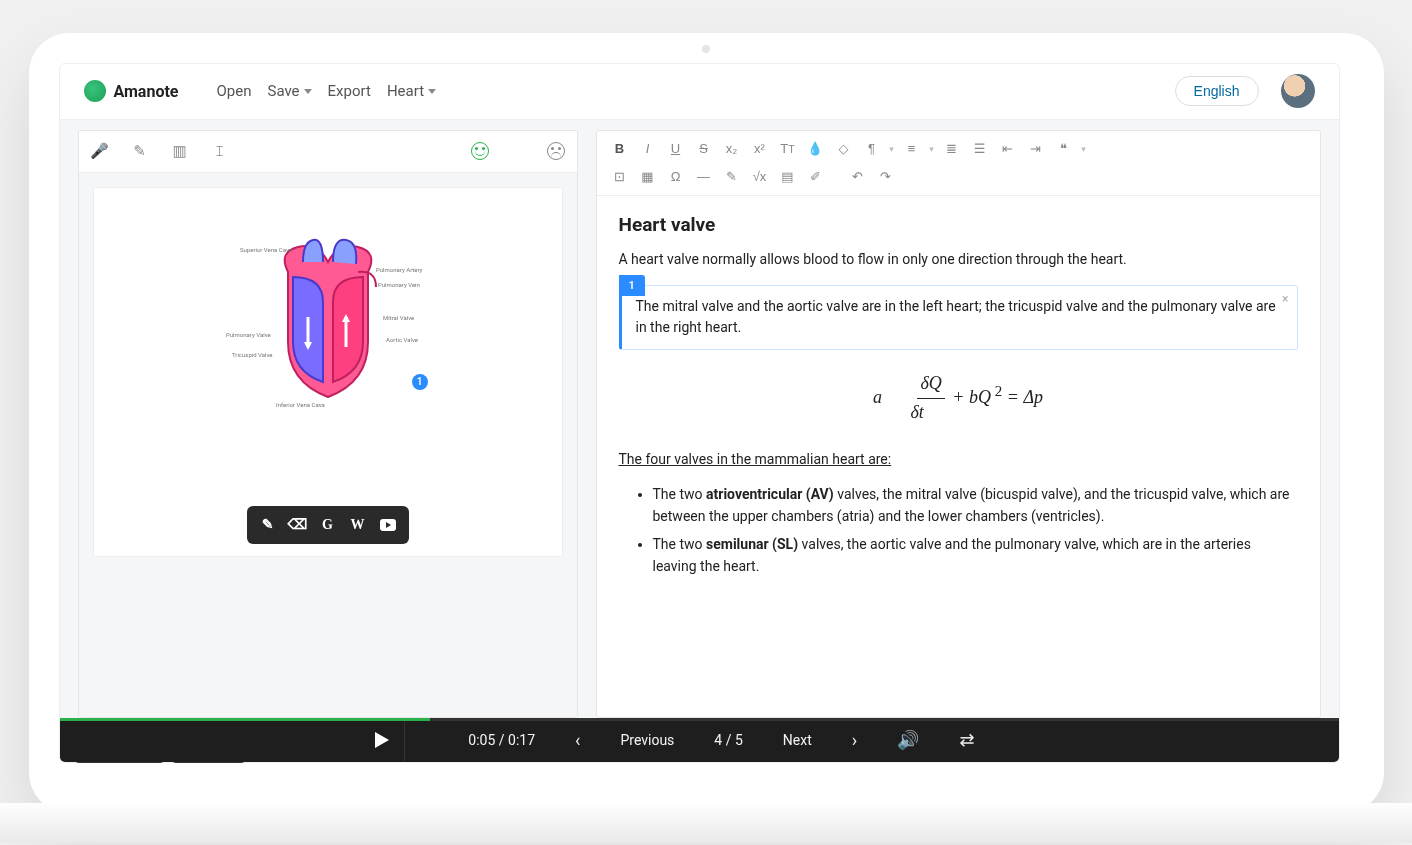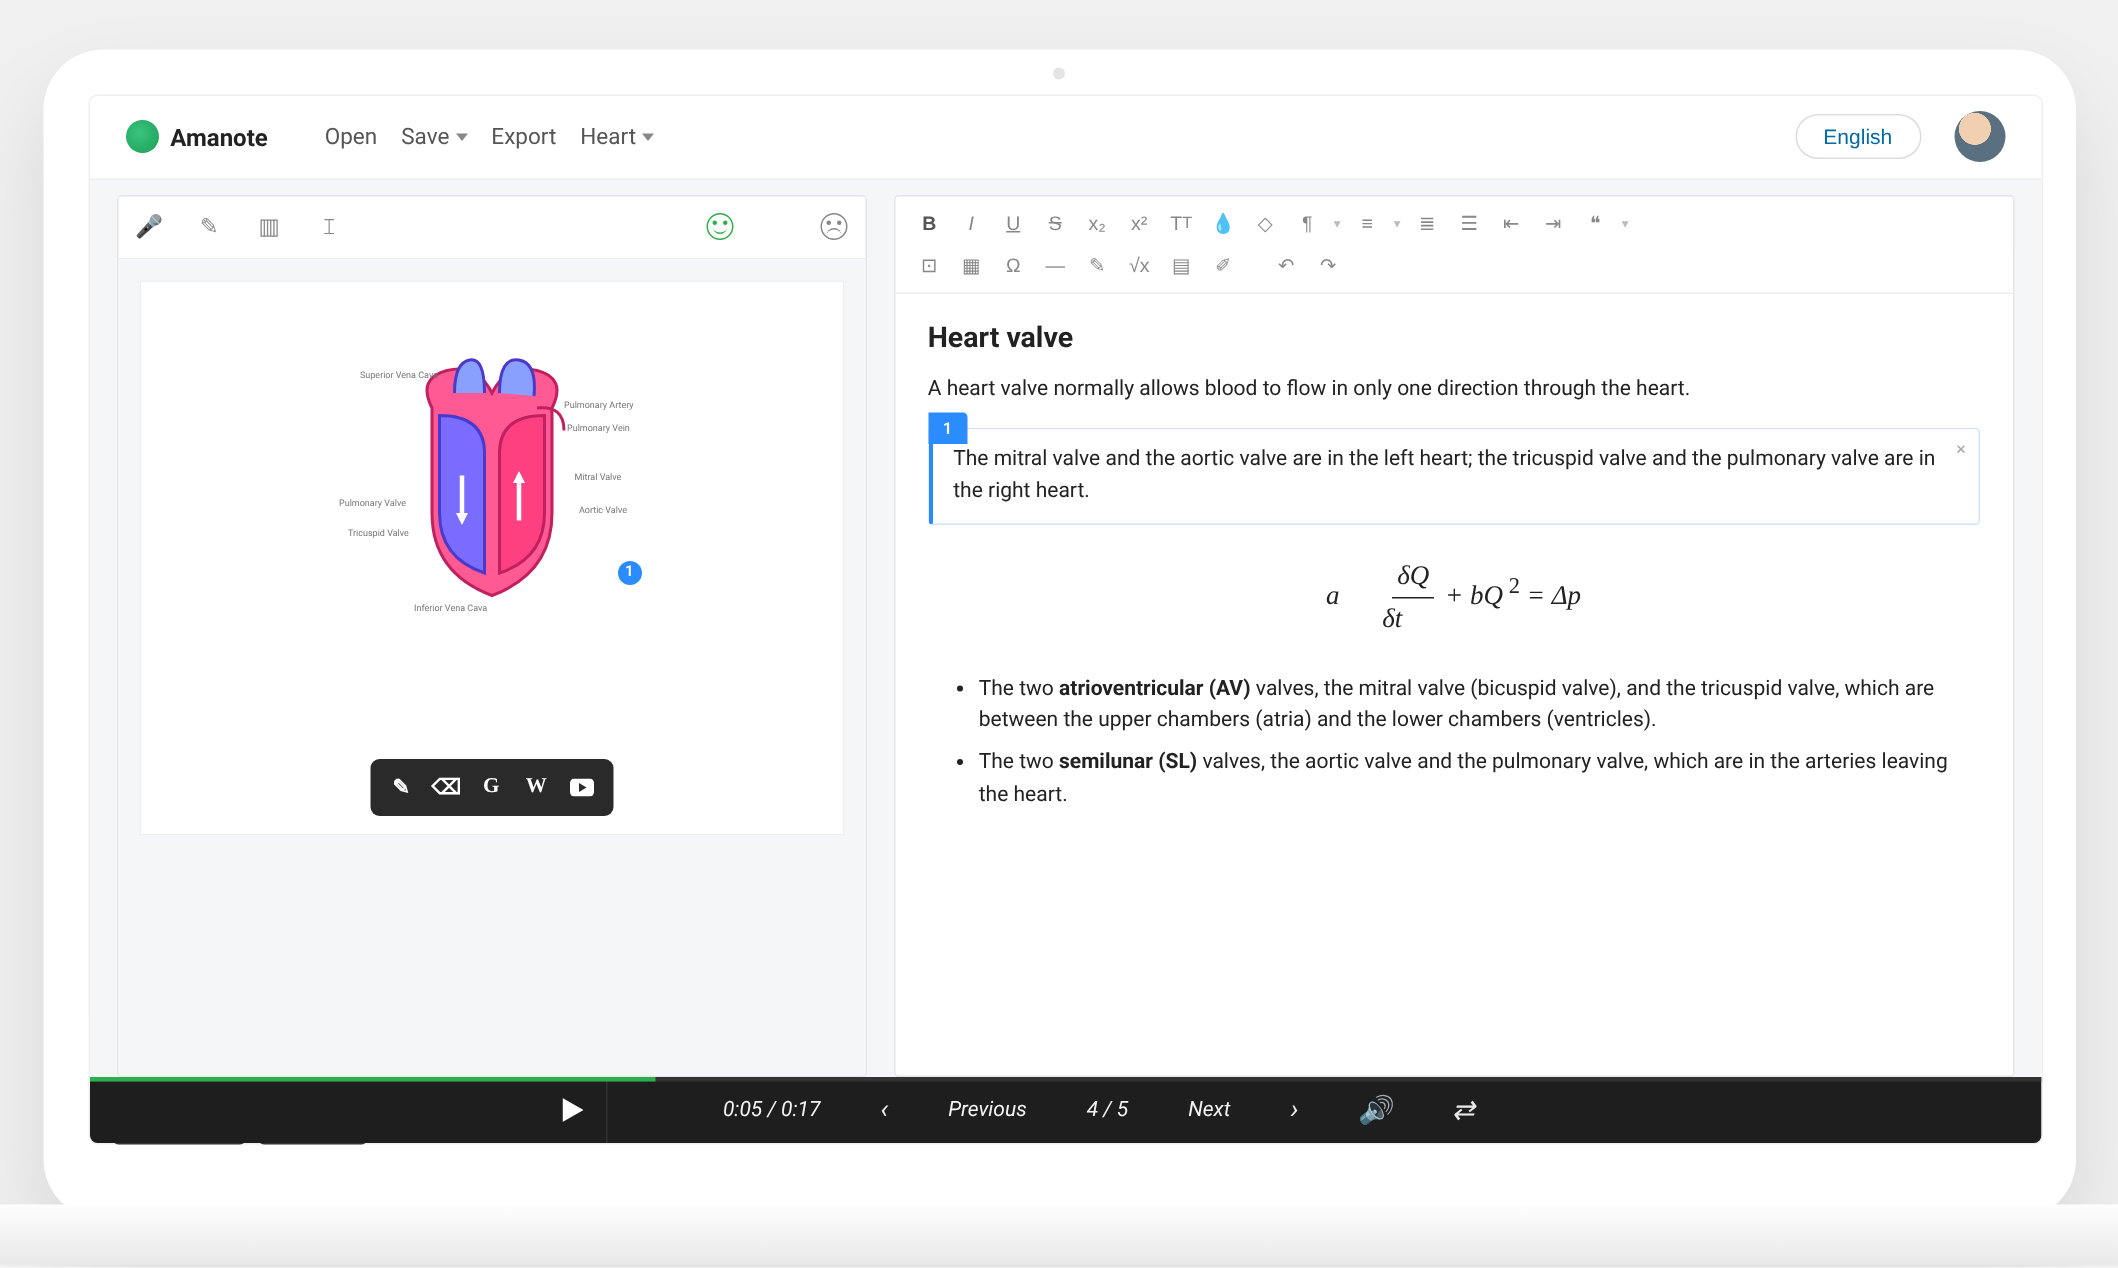--- a/index.html
+++ b/index.html
@@ -1,18 +1,18 @@
 <!DOCTYPE html>
 <html><head>
 <meta charset="utf-8">
 <style>
   *{box-sizing:border-box;margin:0;padding:0;}
   html,body{width:100%;height:100%;}
   body{font-family:-apple-system,BlinkMacSystemFont,"Segoe UI",Roboto,sans-serif;background:#f0f0f0;display:flex;align-items:center;justify-content:center;}
-  .laptop{width:1355px;height:780px;background:#fff;border-radius:40px;padding:30px 22px 0 30px;box-shadow:0 30px 60px rgba(0,0,0,.1);position:relative;}
+  .laptop{width:1355px;height:780px;background:#fff;border-radius:40px;padding:30px 44px 0 30px;box-shadow:0 30px 60px rgba(0,0,0,.1);position:relative;}
   .laptop-cam{position:absolute;top:12px;left:50%;transform:translateX(-50%);width:8px;height:8px;border-radius:50%;background:#e5e5e5;}
   .screen{width:100%;height:700px;background:#fff;border-radius:6px;overflow:hidden;display:flex;flex-direction:column;border:1px solid #eee;}
   .laptop-base{position:absolute;bottom:-30px;left:-120px;right:-120px;height:40px;background:linear-gradient(#fefefe,#e9e9e9);border-radius:0 0 60px 60px;}
   .laptop-notch{position:absolute;bottom:-8px;left:50%;transform:translateX(-50%);width:180px;height:14px;background:#dcdcdc;border-radius:0 0 20px 20px;}
 
   
   .header{height:56px;display:flex;align-items:center;padding:0 24px;border-bottom:1px solid #eee;gap:8px;}
   .logo{display:flex;align-items:center;gap:8px;font-weight:700;color:#222;}
   .logo-ico{width:22px;height:22px;border-radius:50%;background:radial-gradient(circle at 40% 40%,#3ac47d,#1b9e55);}
   .menu{display:flex;gap:16px;margin-left:30px;}
@@ -72,21 +72,21 @@
   
   .pills{position:absolute;bottom:50px;left:46px;display:flex;gap:8px;}
   .pill{background:#343434;color:#fff;font-size:11px;border-radius:4px;padding:4px 10px;display:flex;align-items:center;gap:6px;cursor:pointer;}
 
   
   .playbar{height:44px;background:#1e1e1e;display:flex;align-items:center;color:#fff;font-size:14px;position:relative;}
   .progress{position:absolute;top:0;left:0;right:0;height:3px;background:#333;}
   .progress-fill{height:3px;background:#2bb14c;}
   .pb-btn{width:44px;height:44px;display:flex;align-items:center;justify-content:center;cursor:pointer;}
   .pb-sep{width:1px;height:44px;background:#333;}
-  .pb-center{flex:1;display:flex;align-items:center;justify-content:center;gap:40px;font-style:italic;}
+  .pb-center{flex:1;display:flex;align-items:center;justify-content:center;gap:40px;}
   .pb-txt{opacity:.95;}
   .chev{font-size:18px;opacity:.9;cursor:pointer;}
   svg{display:block;}
 </style>
 </head>
 <body>
 
 <div class="laptop">
   <div class="laptop-cam"></div>
 
@@ -223,20 +223,21 @@
             <span>The mitral valve and the aortic valve are in the left heart; the tricuspid valve and the pulmonary valve are in the right heart.</span>
           </div>
 
 
           <div class="formula">
             <span>a</span>
             <span class="frac"><span class="n">δQ</span><span>δt</span></span>
             <span> + b</span><span>Q</span><sup style="font-style:normal"> 2</sup><span> = </span><span>Δp</span>
           </div>
 
+          <p class="under">The four valves in the mammalian heart are:</p>
           <ul>
             <li><span>The two </span><b>atrioventricular (AV)</b><span> valves, the mitral valve (bicuspid valve), and the tricuspid valve, which are between the upper chambers (atria) and the lower chambers (ventricles).</span></li>
             <li><span>The two </span><b>semilunar (SL)</b><span> valves, the aortic valve and the pulmonary valve, which are in the arteries leaving the heart.</span></li>
           </ul>
         </div>
       </div>
 
     </div>
 
     <div class="pills">

